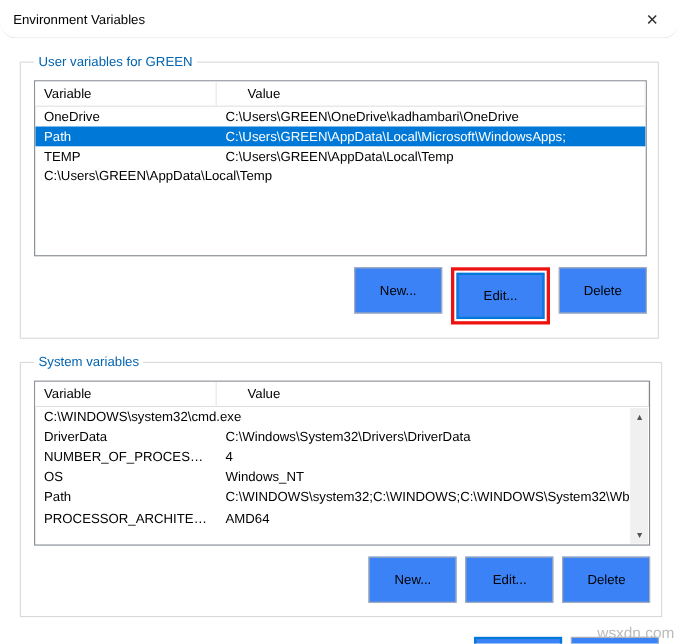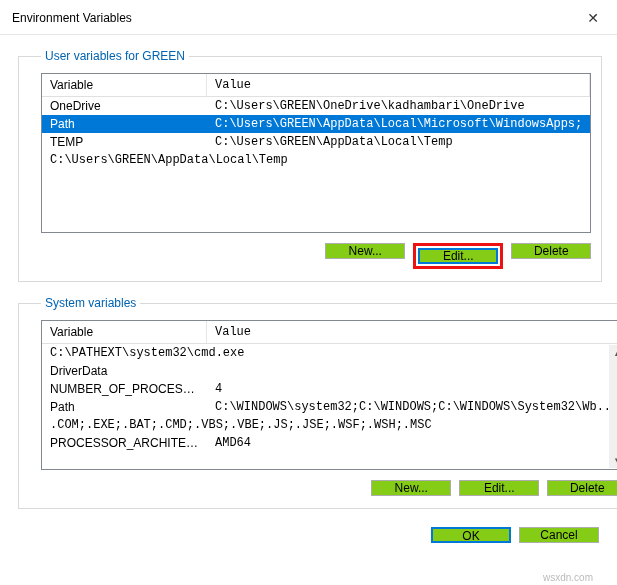--- a/index.html
+++ b/index.html
@@ -10,60 +10,62 @@
       width: 617px;
       height: 585px;
       overflow: hidden;
     }
     .titlebar {
       display: flex;
       justify-content: space-between;
       align-items: center;
       padding: 8px 12px 6px 12px;
       border-bottom: 1px solid #e5e5e5;
+      border-radius: 15px;
     }
     .close-btn {
       width: 24px; height: 20px;
       display: flex; align-items: center; justify-content: center;
       font-size: 14px; color: #333;
       cursor: pointer;
     }
     .content { padding: 14px 18px 10px 18px; }
     fieldset {
       border: 1px solid #d9d9d9;
       border-radius: 0;
-      padding: 10px 10px 12px 22px;
+      padding: 10px 10px 12px 12px;
       margin-bottom: 14px;
     }
     legend {
       padding: 0 4px;
       color: #0063b1;
       font-size: 12px;
     }
     .listview {
       border: 1px solid #828790;
       background: #fff;
       height: 160px;
       overflow: hidden;
       position: relative;
     }
     .listview.system { height: 150px; }
     .lv-header {
       display: flex;
       border-bottom: 1px solid #e0e0e0;
       background: #fff;
+      gap: 20px;
     }
     .lv-header .col {
       padding: 4px 8px;
       font-size: 12px;
       color: #000;
       border-right: 1px solid #e5e5e5;
     }
     .col-var { width: 165px; flex-shrink: 0; }
-    .col-val { flex: 1; font-family: Liberation Mono, monospace; }
+    .col-val { flex: 1; }
     .lv-body {
       overflow-y: auto;
       height: calc(100% - 24px);
     }
     .lv-row {
       display: flex;
       padding: 1px 0;
       cursor: default;
     }
     .lv-row .cell {
@@ -95,22 +97,22 @@
     }
     .sb-track { flex: 1; background: #f0f0f0; }
     .btn-row {
       display: flex;
       justify-content: flex-end;
       gap: 8px;
       margin-top: 10px;
     }
     button.ui-btn {
       min-width: 80px;
-      height: 16px;
-      background: #84cc16;
+      height: 42px;
+      background: #3b82f6;
       border: 1px solid #adadad;
       font-family: inherit;
       font-size: 12px;
       padding: 0 12px;
       cursor: pointer;
     }
     .highlight-ring {
       border: 3px solid #e11;
       padding: 2px;
       display: inline-block;
@@ -124,22 +126,22 @@
       display: flex;
       justify-content: flex-end;
       gap: 8px;
       padding: 4px 0 0 0;
     }
     button.default-btn {
       border: 2px solid #0078d7;
     }
     .watermark {
       position: absolute;
-      bottom: 2px; right: 24px;
-      font-size: 10px; color: #bbb;
+      bottom: 2px; right: 4px;
+      font-size: 14px; color: #bbb;
     }
   </style>
 </head>
 <body>
 
 <div class="titlebar">
   <span>Environment Variables</span>
   <div class="close-btn">✕</div>
 </div>
 
@@ -184,35 +186,39 @@
   <fieldset>
     <legend>System variables</legend>
 
     <div class="listview system">
       <div class="lv-header">
         <div class="col col-var">Variable</div>
         <div class="col col-val">Value</div>
       </div>
       <div class="lv-body" id="system-body">
           <div class="lv-row">
-            <div class="cell col-val">C:\PATHEXT\system32\cmd.exe</div>
+            <div class="cell col-val">C:\WINDOWS\system32\cmd.exe</div>
           </div>
           <div class="lv-row">
             <div class="cell col-var">DriverData</div>
+            <div class="cell col-val">C:\Windows\System32\Drivers\DriverData</div>
           </div>
           <div class="lv-row">
             <div class="cell col-var">NUMBER_OF_PROCESSORS</div>
             <div class="cell col-val">4</div>
           </div>
           <div class="lv-row">
+            <div class="cell col-var">OS</div>
+            <div class="cell col-val">Windows_NT</div>
+          </div>
+          <div class="lv-row">
             <div class="cell col-var">Path</div>
             <div class="cell col-val">C:\WINDOWS\system32;C:\WINDOWS;C:\WINDOWS\System32\Wb...</div>
           </div>
           <div class="lv-row">
-            <div class="cell col-val">.COM;.EXE;.BAT;.CMD;.VBS;.VBE;.JS;.JSE;.WSF;.WSH;.MSC</div>
           </div>
           <div class="lv-row">
             <div class="cell col-var">PROCESSOR_ARCHITECTURE</div>
             <div class="cell col-val">AMD64</div>
           </div>
         </div>
       <div class="scrollbar">
         <div class="sb-arrow">▲</div>
         <div class="sb-track"></div>
         <div class="sb-arrow">▼</div>

